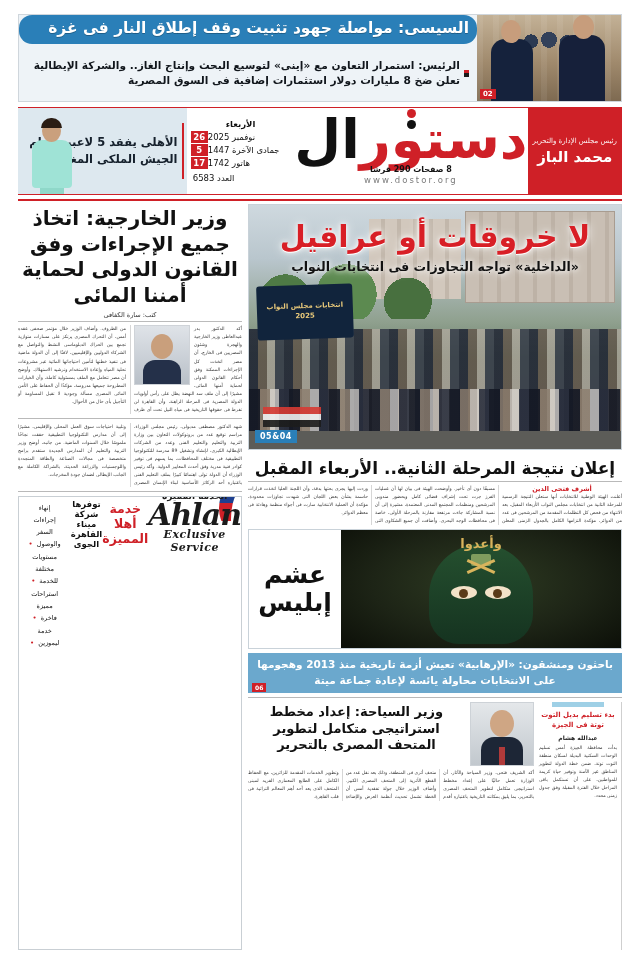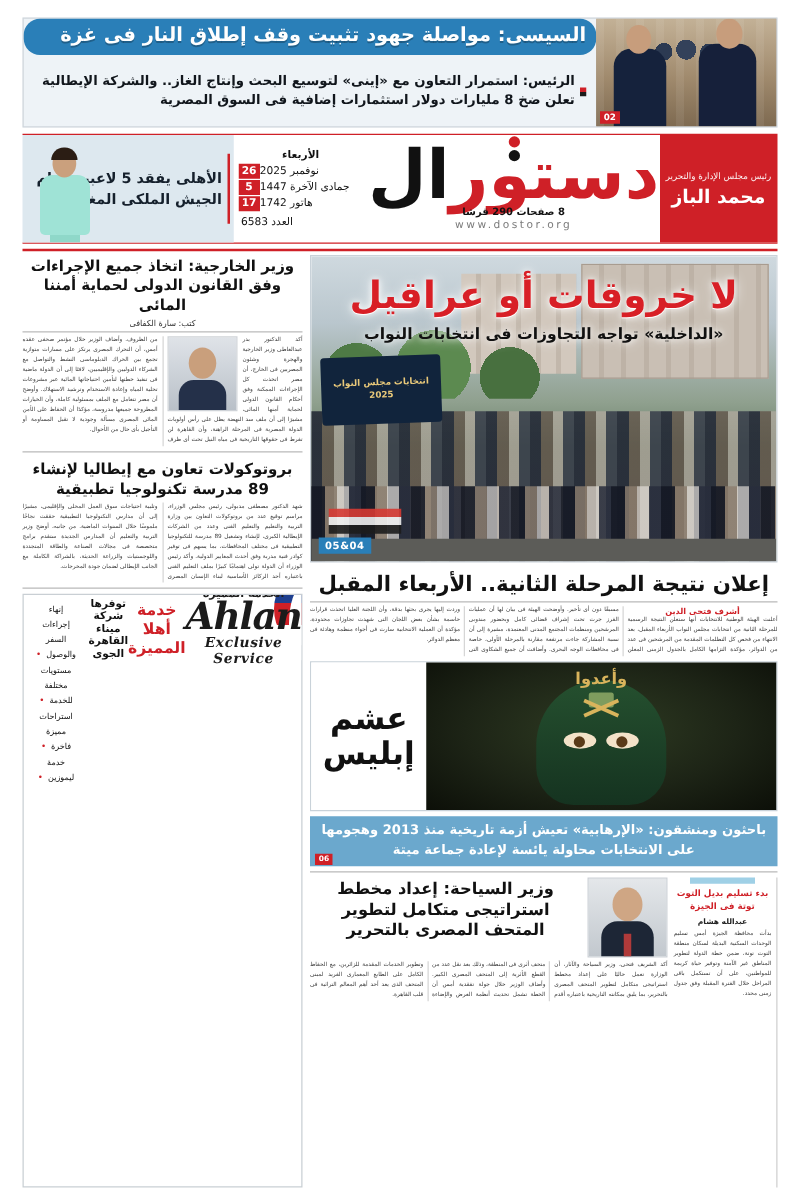--- a/index.html
+++ b/index.html
@@ -89,21 +89,21 @@
   .mh-chief .role{font-size:7px;margin-bottom:3px;opacity:.95;}
   .mh-chief .name{font-size:15px;font-weight:bold;letter-spacing:.5px;}
   .mh-site{font-size:8.5px;color:#7b7b7b;letter-spacing:2px;text-align:left;
     padding:1px 4px 2px 4px;}
 
   
   .body{display:flex;flex-direction:row-reverse;flex:1;gap:6px;min-height:0;margin-top:3px;}
   .col-left{width:224px;display:flex;flex-direction:column;gap:4px;}
   .col-right{flex:1;display:flex;flex-direction:column;gap:4px;min-width:0;}
 
-  .hl-a{font-size:12px;font-weight:bold;color:#111;line-height:1.28;text-align:center;
+  .hl-a{font-size:20px;font-weight:bold;color:#111;line-height:1.28;text-align:center;
     padding:2px 0 3px 0;}
   .byline{font-size:6.5px;color:#333;text-align:center;border-bottom:1px solid #bbb;
     padding-bottom:2px;margin-bottom:3px;}
   .cols2{column-count:2;column-gap:8px;column-rule:1px solid #d6d6d6;}
   .cols3{column-count:3;column-gap:7px;column-rule:1px solid #d6d6d6;}
   .bodytext{font-size:4.6px;line-height:1.75;color:#3a3a3a;text-align:justify;
     letter-spacing:.1px;}
 
   .portrait{float:left;width:54px;height:58px;margin:0 4px 2px 0;
     background:linear-gradient(#dfe3e8,#b9c0c8);border:1px solid #cfd3d8;position:relative;}
@@ -353,21 +353,20 @@
             <div class="ph"></div>
             <div class="bd"></div>
           </div>
           <div class="bodytext">أكد الدكتور بدر عبدالعاطى وزير الخارجية والهجرة وشئون المصريين فى الخارج، أن مصر اتخذت كل الإجراءات الممكنة وفق أحكام القانون الدولى لحماية أمنها المائى، مشيرًا إلى أن ملف سد النهضة يظل على رأس أولويات الدولة المصرية فى المرحلة الراهنة، وأن القاهرة لن تفرط فى حقوقها التاريخية فى مياه النيل تحت أى ظرف من الظروف. وأضاف الوزير خلال مؤتمر صحفى عقده أمس، أن التحرك المصرى يرتكز على مسارات متوازية تجمع بين الحراك الدبلوماسى النشط والتواصل مع الشركاء الدوليين والإقليميين، لافتًا إلى أن الدولة ماضية فى تنفيذ خطتها لتأمين احتياجاتها المائية عبر مشروعات تحلية المياه وإعادة الاستخدام وترشيد الاستهلاك. وأوضح أن مصر تتعامل مع الملف بمسئولية كاملة، وأن الخيارات المطروحة جميعها مدروسة، مؤكدًا أن الحفاظ على الأمن المائى المصرى مسألة وجودية لا تقبل المساومة أو التأجيل بأى حال من الأحوال.</div>
         </div>
       </div>
 
       <div class="rule-thin"></div>
 
       <div>
-        <div class="hl-a">بروتوكولات تعاون مع إيطاليا لإنشاء 89 مدرسة تكنولوجيا تطبيقية</div>
         <div class="cols2">
           <div class="bodytext">شهد الدكتور مصطفى مدبولى، رئيس مجلس الوزراء، مراسم توقيع عدد من بروتوكولات التعاون بين وزارة التربية والتعليم والتعليم الفنى وعدد من الشركات الإيطالية الكبرى، لإنشاء وتشغيل 89 مدرسة للتكنولوجيا التطبيقية فى مختلف المحافظات، بما يسهم فى توفير كوادر فنية مدربة وفق أحدث المعايير الدولية. وأكد رئيس الوزراء أن الدولة تولى اهتمامًا كبيرًا بملف التعليم الفنى باعتباره أحد الركائز الأساسية لبناء الإنسان المصرى وتلبية احتياجات سوق العمل المحلى والإقليمى، مشيرًا إلى أن مدارس التكنولوجيا التطبيقية حققت نجاحًا ملموسًا خلال السنوات الماضية. من جانبه، أوضح وزير التربية والتعليم أن المدارس الجديدة ستقدم برامج متخصصة فى مجالات الصناعة والطاقة المتجددة واللوجستيات والزراعة الحديثة، بالشراكة الكاملة مع الجانب الإيطالى لضمان جودة المخرجات.</div>
         </div>
       </div>
 
       <div class="rule-thin"></div>
 
       <div class="ad">
         <div class="photo">
           <div class="lamps"></div>

